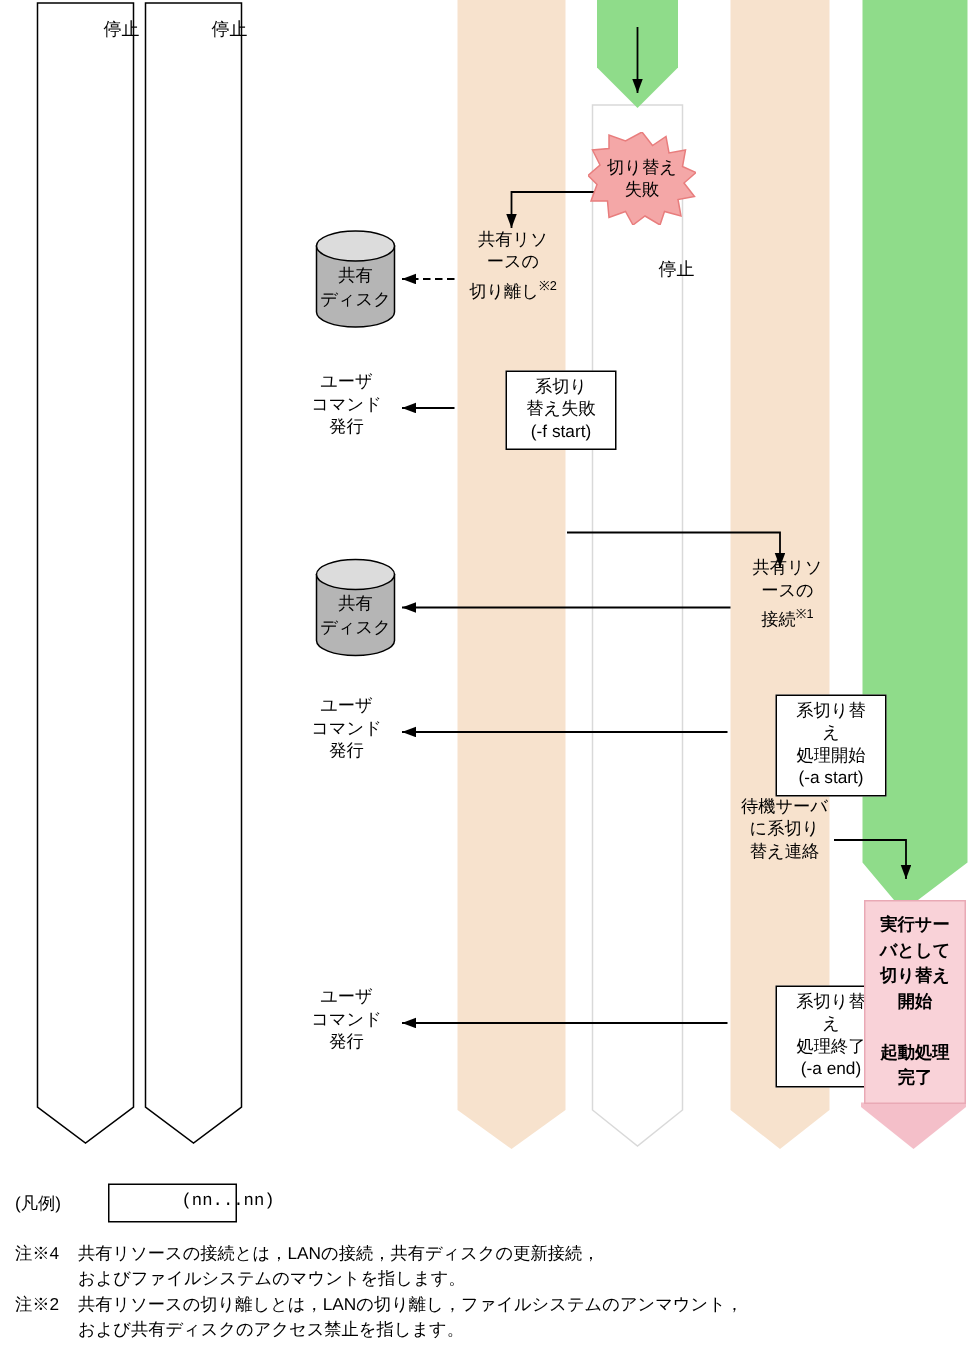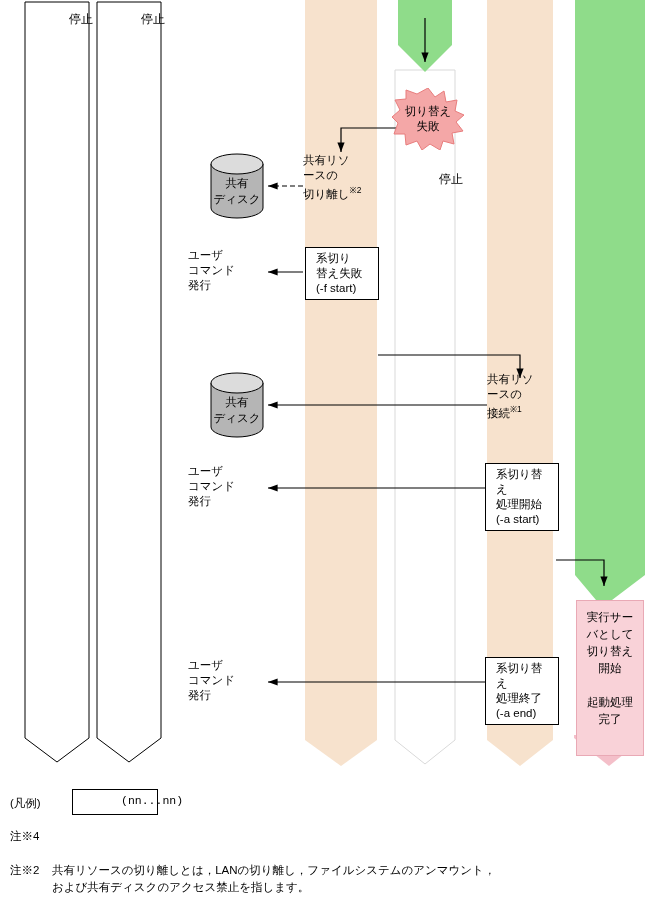--- a/index.html
+++ b/index.html
@@ -24,30 +24,32 @@
   .lane-label {
     position: absolute;
     width: 100%;
     font-size: 12px;
     line-height: 14px;
     padding-left: 44px;
   }
   .node {
     position: absolute;
     box-sizing: border-box;
-    text-align: left;
+    text-align: center;
     font-size: 11.5px;
     line-height: 15px;
     background: #ffffff;
     border: 1px solid #000000;
     padding: 3px 10px;
     white-space: pre-line;
+    margin-left: 32px;
   }
   .plaintext {
     position: absolute;
+    text-align: center;
     font-size: 11.5px;
     line-height: 15px;
     white-space: pre-line;
   }
   .legend-text {
     position: absolute;
     font-size: 11.5px;
     line-height: 17px;
     white-space: pre-line;
   }
@@ -166,39 +168,44 @@
 接続</span><span class="sup">※1</span></div>
 
   <div class="plaintext" style="left:188px; top:464px; width:86px;">ユーザ
 コマンド
 発行</div>
 
   <div class="node" style="left:485px; top:463px; width:74px;">系切り替え
 処理開始
 (-a start)</div>
 
+  <div class="plaintext" style="left:482px; top:531px; width:82px;">待機サーバ
+に系切り
+替え連絡</div>
 
   <div class="plaintext" style="left:188px; top:658px; width:86px;">ユーザ
 コマンド
 発行</div>
 
   <div class="node" style="left:485px; top:657px; width:74px;">系切り替え
 処理終了
 (-a end)</div>
 
-  <div style="position:absolute; left:576px; top:600px; width:68px; height:156px; background:#f9d2d8; border:1px solid #e9a9b5; box-sizing:border-box; text-align:center; font-size:11.5px; line-height:17px; padding-top:8px; white-space:pre-line;">実行サー
+  <div style="position:absolute; left:576px; top:600px; width:68px; height:136px; background:#f9d2d8; border:1px solid #e9a9b5; box-sizing:border-box; text-align:center; font-size:11.5px; line-height:17px; padding-top:8px; white-space:pre-line;font-weight:bold;">実行サー
 バとして
 切り替え
 開始
 
 起動処理
 完了</div>
 
   <div class="legend-text" style="left:10px; top:795px;">(凡例)</div>
   <div class="legend-box" style="left:72px; top:789px; width:86px; height:26px;">(nn...nn)</div>
 
   <div class="legend-text" style="left:10px; top:828px;">注※4</div>
+  <div class="legend-text" style="left:52px; top:828px; width:590px;">共有リソースの接続とは，LANの接続，共有ディスクの更新接続，
+およびファイルシステムのマウントを指します。</div>
 
   <div class="legend-text" style="left:10px; top:862px;">注※2</div>
   <div class="legend-text" style="left:52px; top:862px; width:590px;">共有リソースの切り離しとは，LANの切り離し，ファイルシステムのアンマウント，
 および共有ディスクのアクセス禁止を指します。</div>
 
 </div>
 
 </body></html>

